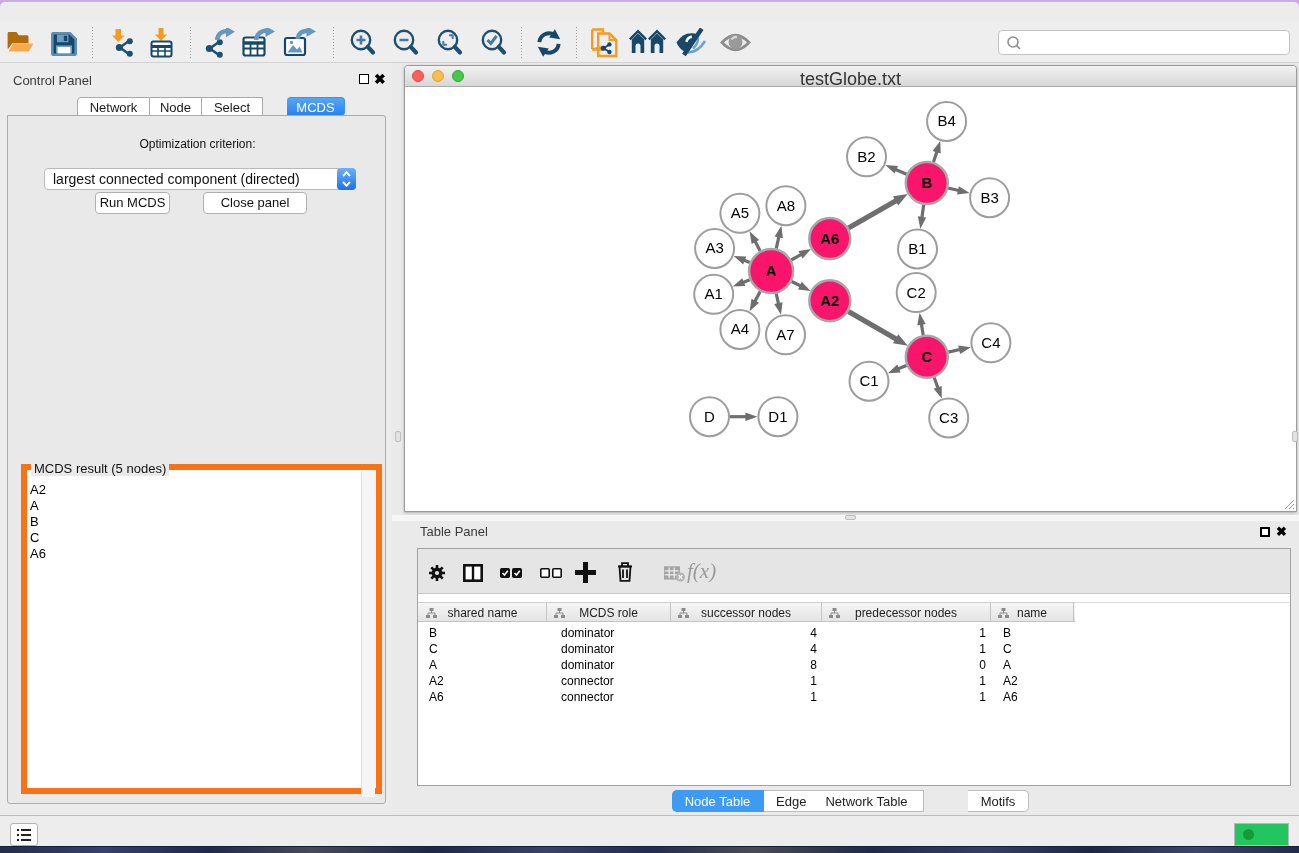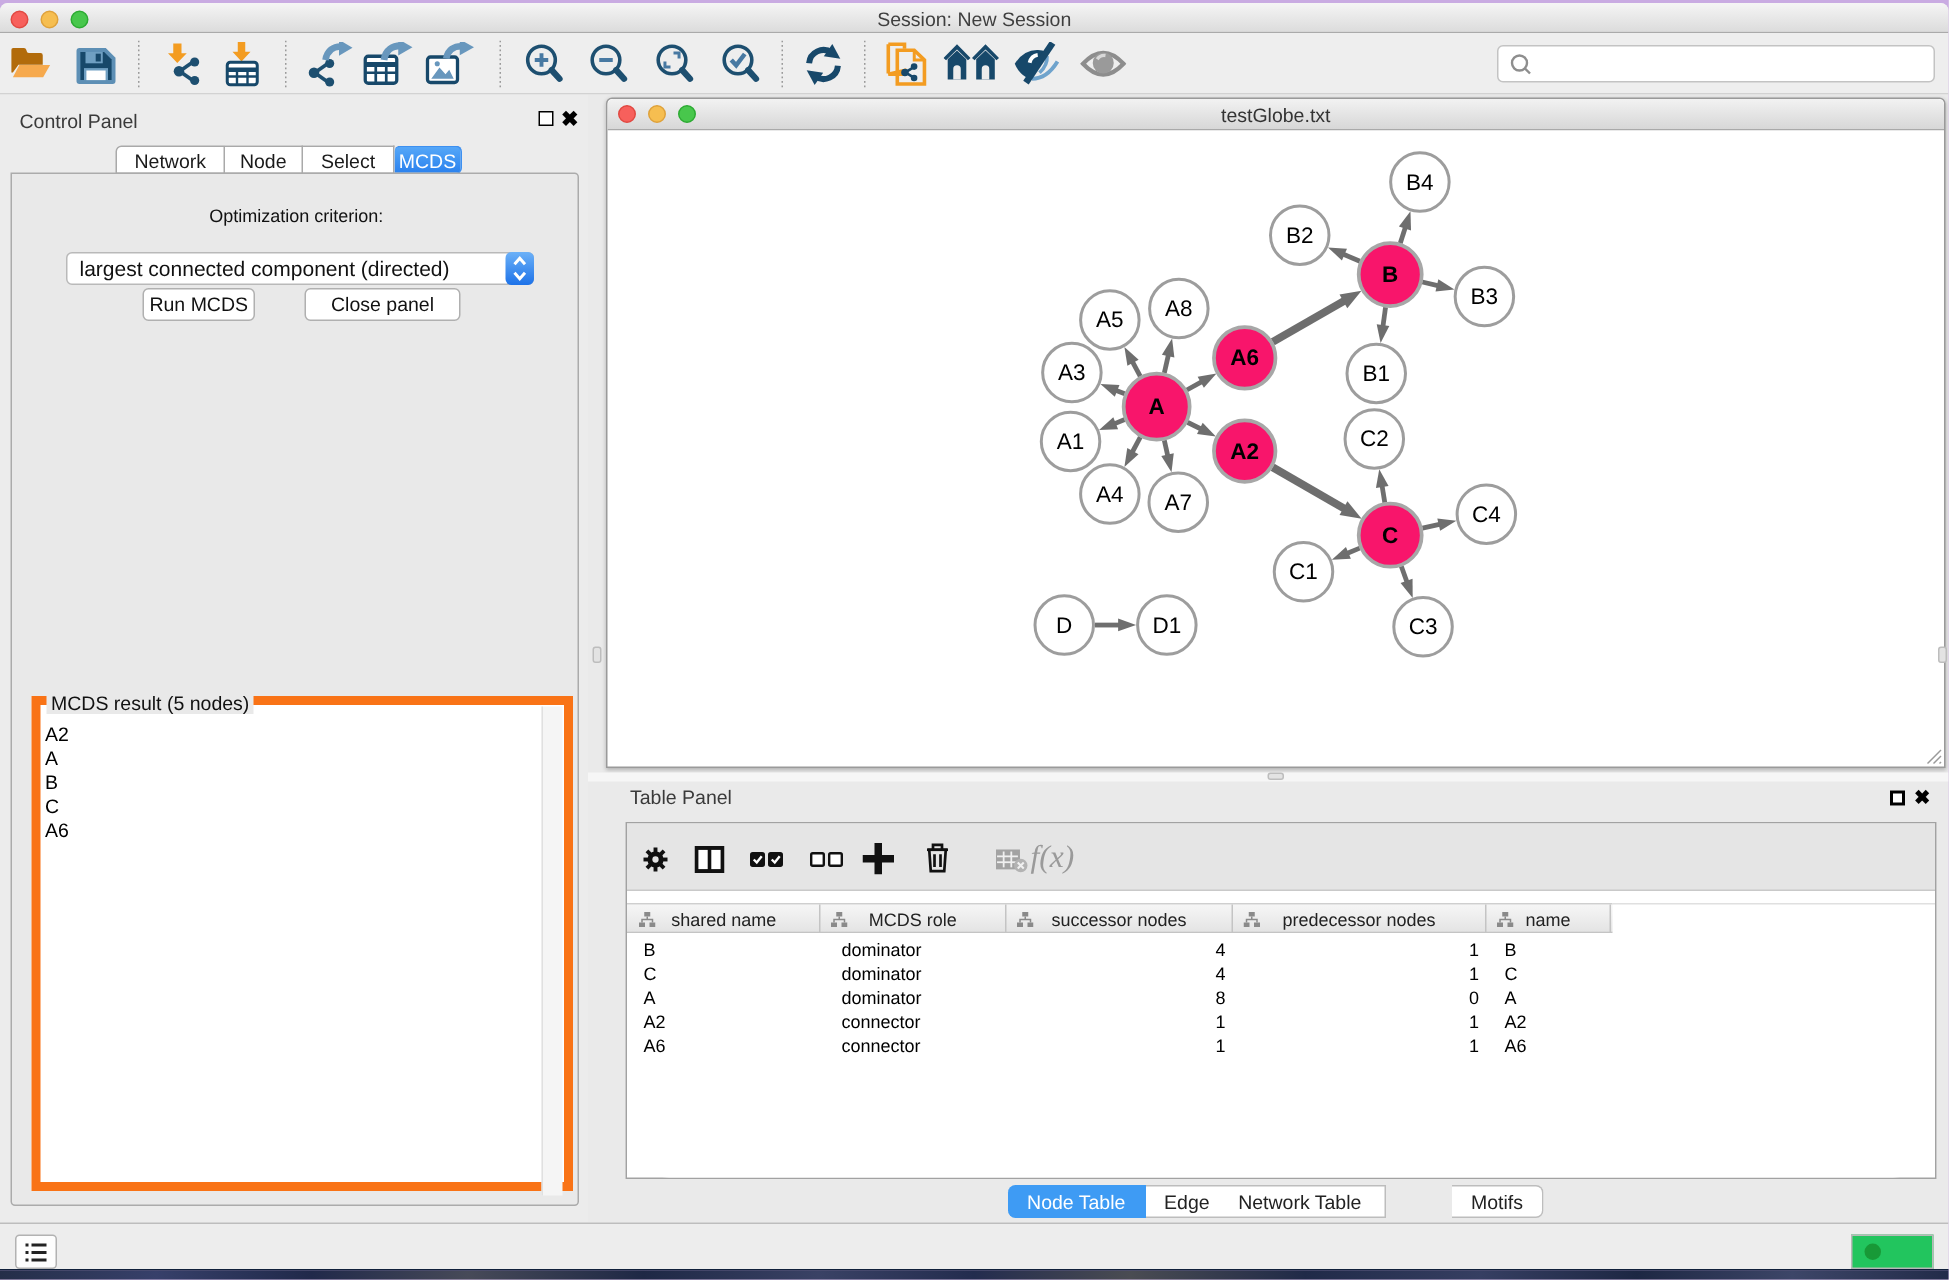--- a/index.html
+++ b/index.html
@@ -47,21 +47,21 @@
 #fieldset .list{position:absolute;left:3px;top:12px;font-size:13px;color:#000;line-height:16px;}
 #fieldset .sbar{position:absolute;right:1px;top:1px;width:14px;height:326px;background:#f5f5f5;
  border-left:1px solid #e0e0e0;}
 
 #rightarea{position:absolute;left:392px;top:61px;width:907px;height:752px;background:#eaeaea;}
 #netwin{position:absolute;left:404px;top:63px;width:893px;height:447px;background:#fff;
  border:1px solid #9a9a9a;border-radius:4px 4px 0 0;box-shadow:0 1px 3px rgba(0,0,0,0.25);}
 #nettitle{position:absolute;left:0;top:0;width:100%;height:21px;
  background:linear-gradient(#f2f2f2,#d7d7d7);border-bottom:1px solid #a9a9a9;
  border-radius:4px 4px 0 0;}
-#nettitle .tt{position:absolute;left:0;right:0;top:3px;text-align:center;font-size:13px;color:#333;}
+#nettitle .tt{position:absolute;left:0;right:0;top:3px;text-align:center;font-size:18px;color:#333;}
 
 #tpanel-title{position:absolute;left:420px;top:522px;font-size:13px;color:#3a3a3a;}
 #tbox{position:absolute;left:417px;top:546px;width:874px;height:238px;background:#fff;
  border:1px solid #a2a2a2;}
 #ttoolbar{position:absolute;left:0;top:0;width:872px;height:45px;background:#e5e5e5;
  border-bottom:1px solid #c9c9c9;}
 #ttable{position:absolute;left:0;top:46px;width:872px;height:190px;background:#fff;border-radius:28px;}
 #thead{position:absolute;left:0;top:7px;width:657px;height:20px;background:linear-gradient(#f6f6f6,#e4e4e4);
  border-top:1px solid #cfcfcf;border-bottom:1px solid #c4c4c4;font-size:12px;color:#222;}
 .hcol{position:absolute;top:0;height:19px;border-right:1px solid #c4c4c4;padding-top:3px;
@@ -79,26 +79,20 @@
 #membtn{position:absolute;right:10px;top:7px;width:55px;height:23px;background:#22c55e;
  border:1px solid #b8b8b8;font-size:11px;color:#111;}
 #bottomstrip{position:absolute;left:0;top:846px;width:1299px;height:7px;
  background:linear-gradient(90deg,#242e48,#37406a 8%,#20294a 16%,#474a58 24%,#1e2845 33%,#3a4265 42%,#232c4e 50%,#4a4c52 58%,#202a48 67%,#363f62 76%,#1d2743 84%,#3d4668 92%,#222b49);
  border-top:1px solid #10203a;}
 svg text{font-family:"Liberation Sans",sans-serif;font-size:15px;fill:#000;text-anchor:middle;}
 </style>
 </head>
 <body>
 <div id="win">
- <div id="titlebar">
-  <span class="tl" style="left:7px;background:#f7605c;border:1px solid #e14942;"></span>
-  <span class="tl" style="left:27px;background:#f6be50;border:1px solid #dfa23b;"></span>
-  <span class="tl" style="left:47px;background:#48c74c;border:1px solid #2dab33;"></span>
-  <div class="tt">Session: New Session</div>
- </div>
  <div id="toolbar">
   <div class="sep" style="left:92px;"></div>
 <div class="sep" style="left:190px;"></div>
 <div class="sep" style="left:333px;"></div>
 <div class="sep" style="left:521px;"></div>
 <div class="sep" style="left:576px;"></div>
 <svg class="ticon" style="left:6px;top:8px;" width="30" height="30" viewBox="0 0 30 30">
         <path d="M1.6 3.2 Q1.6 2 2.8 2 L10 2 Q11.2 2.2 11.5 3.2 L11.9 4.3 Q12.2 5.3 13.4 5.3 L21 5.3 Q22.5 5.3 22.5 6.8 L22.5 13.2 L6.3 13.2 L2.6 18.4 L1.6 18.4 Z" fill="#b26b0b"></path>
 <path d="M6.9 13.4 L27.4 13.4 L22.8 21.5 L2.6 21.5 Z" fill="#f6a94d"></path>
       </svg>
@@ -255,21 +249,21 @@
       </div>
  </div>
  <div id="cpanel">
   <div class="hdr">Control Panel</div>
   <div style="position:absolute;left:359px;top:11px;width:10px;height:10px;border:1.7px solid #000;background:#fff;"></div>
   <div style="position:absolute;left:374px;top:8px;font-size:14px;font-weight:bold;color:#000;">✖</div>
   <div class="tabrow">
    <div class="tab" style="width:73px;">Network</div>
    <div class="tab" style="width:52px;">Node</div>
    <div class="tab" style="width:61px;">Select</div>
-   <div class="tab sel" style="width:45px;">MCDS</div>
+   <div class="tab sel" style="width:58px;margin-left:24px;">MCDS</div>
   </div>
   <div id="cpbox">
    <div id="optlabel">Optimization criterion:</div>
    <div id="dropdown">largest connected component (directed)
      <div class="step"><svg width="19" height="22" viewBox="0 0 19 22">
        <path d="M6 8.2 L9.5 4.2 L13 8.2" stroke="#fff" stroke-width="2" fill="none"></path>
        <path d="M6 13.8 L9.5 17.8 L13 13.8" stroke="#fff" stroke-width="2" fill="none"></path>
             </svg></div>
    </div>
    <div class="btn" style="left:87px;top:76px;width:75px;">Run MCDS</div>

